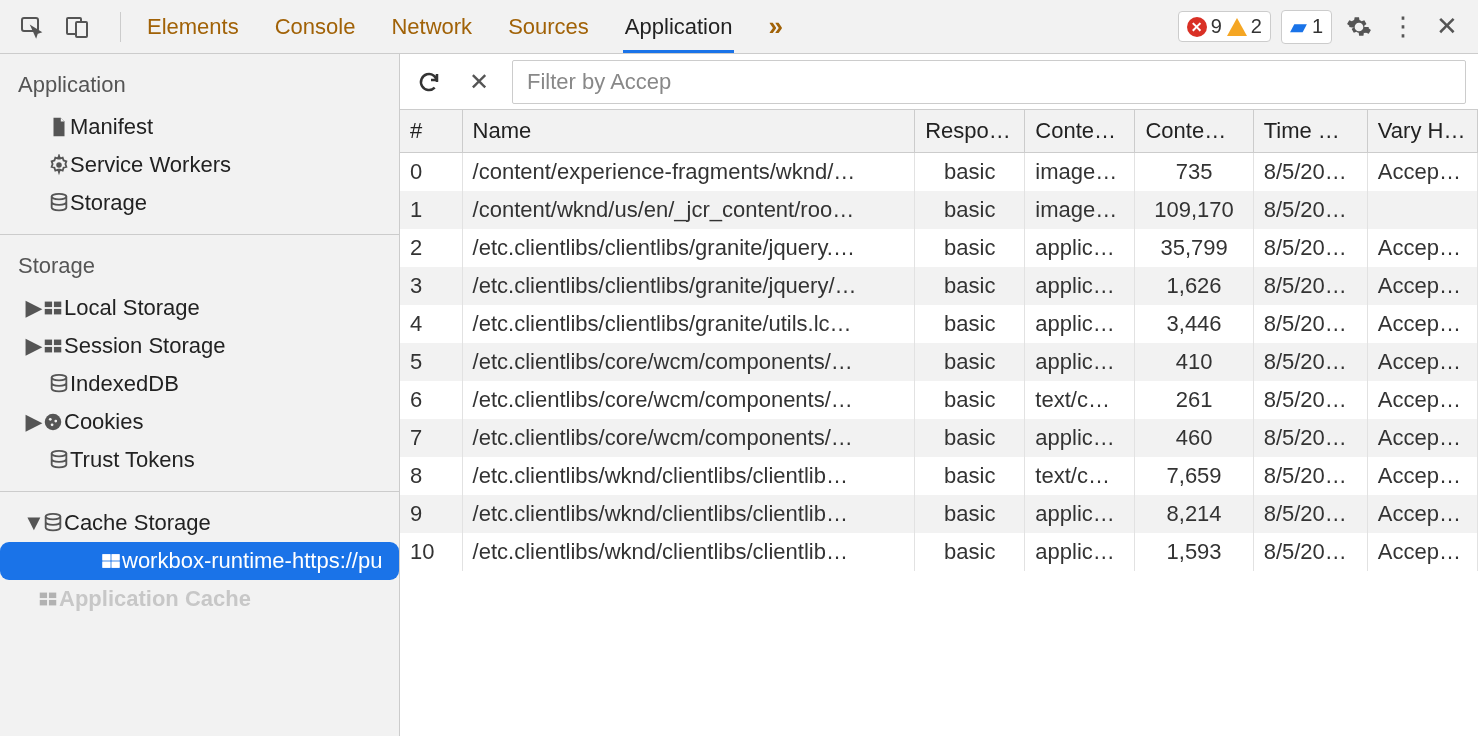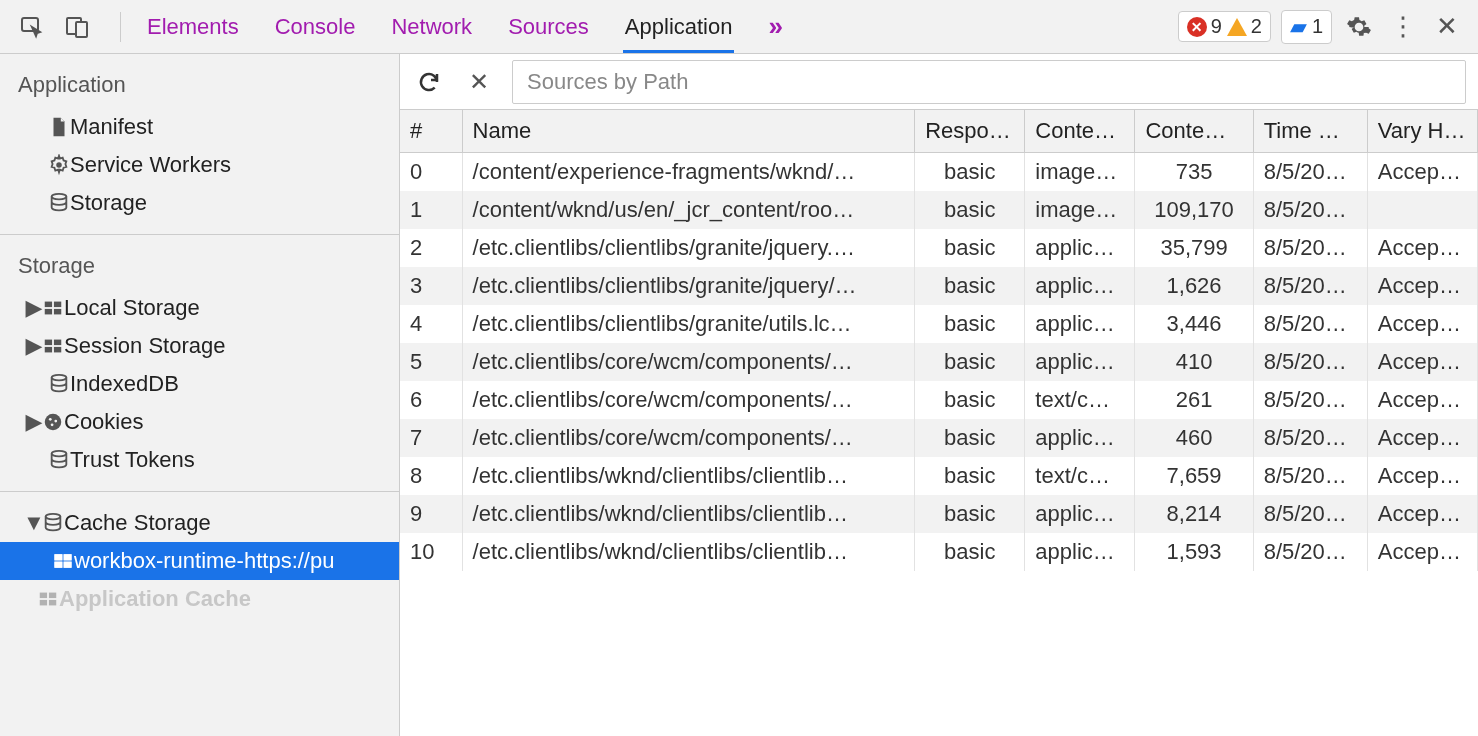--- a/index.html
+++ b/index.html
@@ -38,21 +38,21 @@
     display:flex;
     align-items:stretch;
     height:100%;
     gap: 32px;
     padding-left: 10px;
   }
   .tab {
     display:flex;
     align-items:center;
     font-size:22px;
-    color:#a21caf;
+    color:#a16207;
     cursor:pointer;
     padding: 0 2px;
   }
   .tab.active {
     color:#222;
     box-shadow: inset 0 -3px 0 #1a73e8;
   }
   .toolbar-right {
     margin-left:auto;
     display:flex;
@@ -114,21 +114,21 @@
     color:#222;
     cursor:pointer;
     white-space:nowrap;
   }
   .side-item.has-disclosure { padding-left:26px; }
   .disclosure {
     width:16px;
     display:flex;justify-content:center;
     color:#555;
   }
-  .side-item.level2 { padding-left: 52px; }
+  .side-item.level2 { padding-left: 100px; border-radius: 9px; }
   .side-item.selected {
     background:#1a73e8;
     color:#fff;
   }
   .side-item.selected svg { fill:#fff;stroke:#fff; }
 
   
   .content {
     flex:1;
     display:flex;
@@ -363,21 +363,21 @@
   <div class="content">
 
     <div class="content-toolbar">
       <span class="icon-btn">
         <svg width="24" height="24" viewBox="0 0 24 24" fill="none" stroke="#333" stroke-width="2.5">
             <path d="M20 12a8 8 0 10-2.3 5.6M20 4v6h-6"></path>
           </svg>
       </span>
       <span class="icon-btn" style="font-size:24px;">✕</span>
       <div class="filter">
-        <span>Sources by Path</span>
+        <span>Filter by Accep</span>
       </div>
     </div>
 
     <div class="table-wrap">
       <table>
         <colgroup>
           <col class="col-idx">
             <col class="col-name">
             <col class="col-resp">
           <col class="col-ctype">

